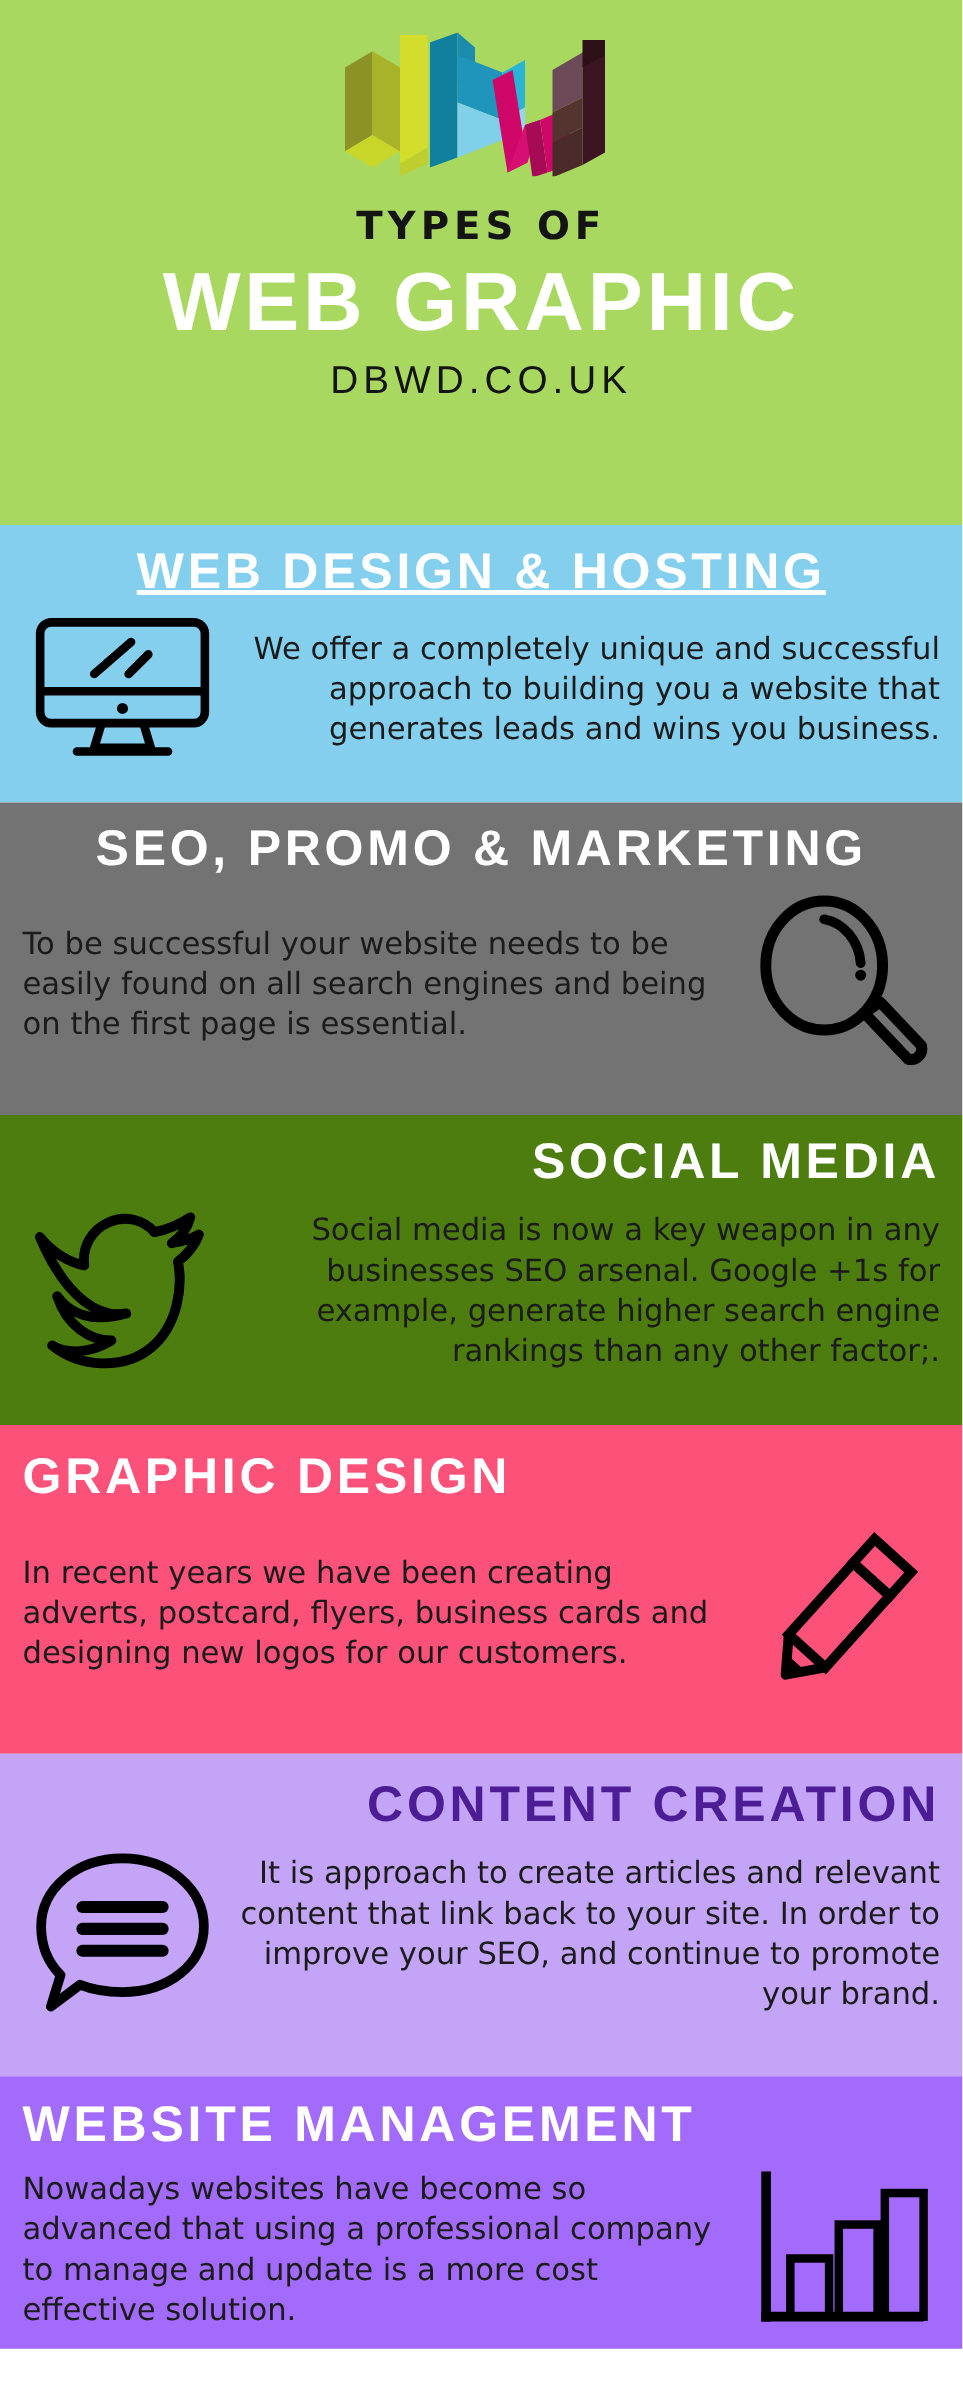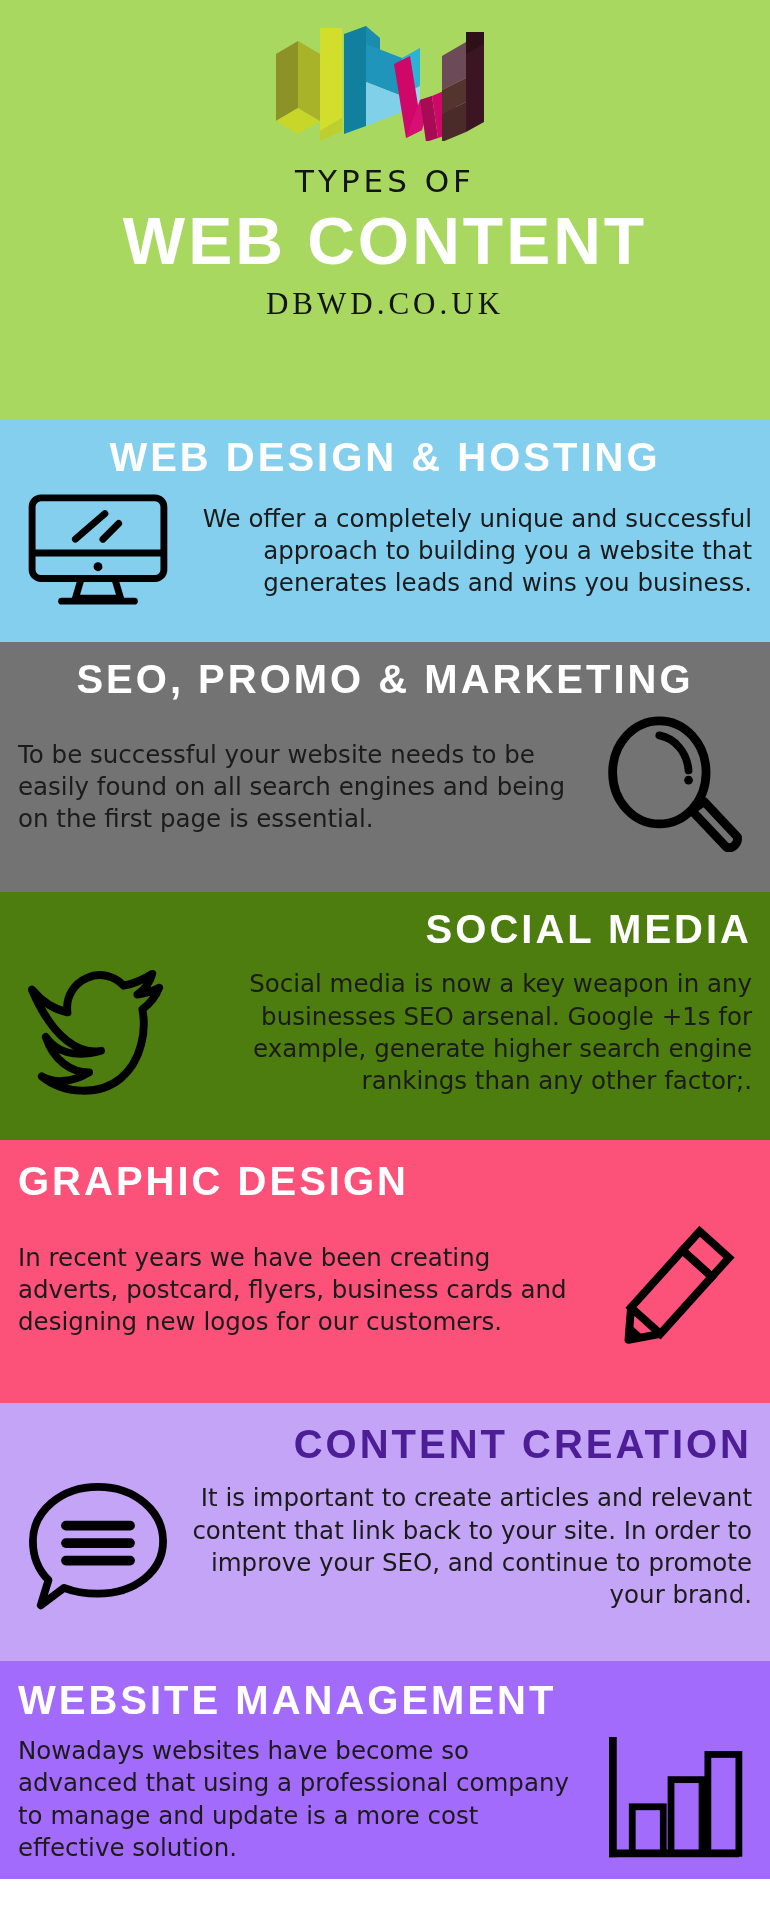--- a/index.html
+++ b/index.html
@@ -31,41 +31,41 @@
     width: 230px;
     height: 115px;
     display: block;
   }
 
   .header-kicker {
     margin-top: 22px;
     font-size: 31px;
     letter-spacing: 4px;
     color: #141414;
-    font-weight: 400;
+    font-weight: 700;
     font-family: "DejaVu Sans", sans-serif;
   }
 
   .header-title {
     margin-top: 10px;
     font-size: 66px;
     line-height: 0.98;
     letter-spacing: 3px;
     color: #ffffff;
     font-weight: bold;
     font-family: "Liberation Sans", sans-serif;
   }
 
   .header-url {
     margin-top: 12px;
     font-size: 31px;
     letter-spacing: 4px;
     color: #141414;
     font-weight: 400;
-    font-family: Liberation Serif, serif;
+    font-family: Liberation Sans, sans-serif;
   }
 
   
   .section {
     position: relative;
     width: 770px;
     padding: 0 18px;
   }
 
   .sec-title {
@@ -151,26 +151,26 @@
 
         <polygon points="172,30 196,16 196,52 172,64" fill="#6d4a57"></polygon>
         <polygon points="196,16 214,6 214,96 196,106" fill="#3b1622"></polygon>
         <polygon points="172,64 196,52 196,76 172,88" fill="#54342f"></polygon>
         <polygon points="172,88 196,76 196,106 172,116" fill="#4a2b2a"></polygon>
         <polygon points="196,6 214,6 214,18 196,28" fill="#2e1019"></polygon>
       </svg>
     </div>
 
     <div class="header-kicker" style="color: rgb(20, 20, 20);">TYPES OF</div>
-    <div class="header-title" style="color: rgb(255, 255, 255);">WEB CONTENT</div>
+    <div class="header-title" style="color: rgb(255, 255, 255);">WEB GRAPHIC</div>
     <div class="header-url" style="color: rgb(20, 20, 20);">DBWD.CO.UK</div>
   </div>
 
   <div class="section" id="sec-webdesign" style="background: rgb(133, 207, 238);">
-    <div class="sec-title title-center" style="color: rgb(255, 255, 255);">WEB DESIGN &amp; HOSTING</div>
+    <div class="sec-title title-center" style="color: rgb(255, 255, 255); text-decoration: underline;">WEB DESIGN &amp; HOSTING</div>
     <div class="sec-body">
       <div class="icon-box">
         <svg viewBox="0 0 150 120" width="150" height="118">
           <rect x="8" y="6" width="134" height="82" rx="9" ry="9" fill="none" stroke="#000" stroke-width="7"></rect>
           <line x1="10" y1="62" x2="140" y2="62" stroke="#000" stroke-width="7"></line>
           <line x1="52" y1="48" x2="82" y2="22" stroke="#000" stroke-width="7" stroke-linecap="round"></line>
           <line x1="80" y1="48" x2="96" y2="32" stroke="#000" stroke-width="7" stroke-linecap="round"></line>
           <circle cx="75" cy="76" r="4.5" fill="#000"></circle>
           <path d="M58 88 L52 108 L98 108 L92 88" fill="none" stroke="#000" stroke-width="7"></path>
           <line x1="38" y1="111" x2="112" y2="111" stroke="#000" stroke-width="7" stroke-linecap="round"></line>
@@ -251,21 +251,21 @@
                    C 62 118, 50 116, 40 112
                    L 16 130
                    L 24 104
                    C 13 93, 8 79, 8 64
                    C 8 33, 37 8, 75 8 Z" fill="none" stroke="#000" stroke-width="8" stroke-linejoin="round"></path>
           <line x1="42" y1="48" x2="108" y2="48" stroke="#000" stroke-width="10" stroke-linecap="round"></line>
           <line x1="42" y1="66" x2="108" y2="66" stroke="#000" stroke-width="10" stroke-linecap="round"></line>
           <line x1="42" y1="84" x2="108" y2="84" stroke="#000" stroke-width="10" stroke-linecap="round"></line>
         </svg>
       </div>
-      <div class="sec-text align-right" style="color: rgb(27, 27, 27);">It is important to create articles and relevant content that link back to your site. In order to improve your SEO, and continue to promote your brand.</div>
+      <div class="sec-text align-right" style="color: rgb(27, 27, 27);">It is approach to create articles and relevant content that link back to your site. In order to improve your SEO, and continue to promote your brand.</div>
     </div>
   </div>
 
   <div class="section" id="sec-website" style="background: rgb(163, 107, 251);">
     <div class="sec-title title-left" style="color: rgb(255, 255, 255);">WEBSITE MANAGEMENT</div>
     <div class="sec-body reverse">
       <div class="icon-box">
         <svg viewBox="0 0 150 130" width="146" height="126">
           <line x1="14" y1="4" x2="14" y2="120" stroke="#000" stroke-width="8" stroke-linecap="square"></line>
           <line x1="14" y1="120" x2="140" y2="120" stroke="#000" stroke-width="8" stroke-linecap="square"></line>

